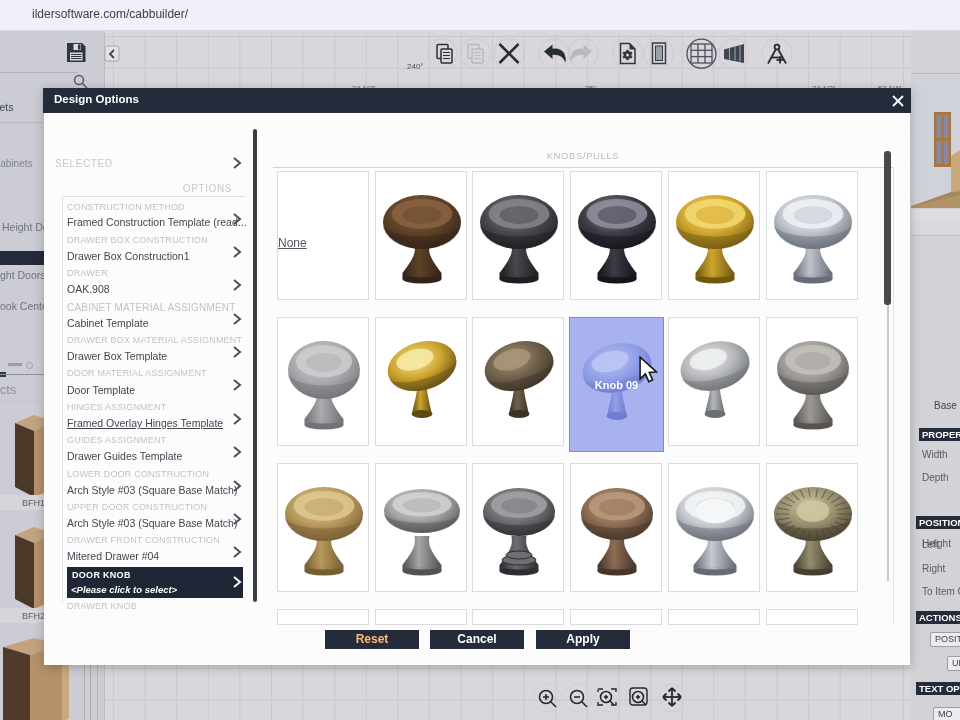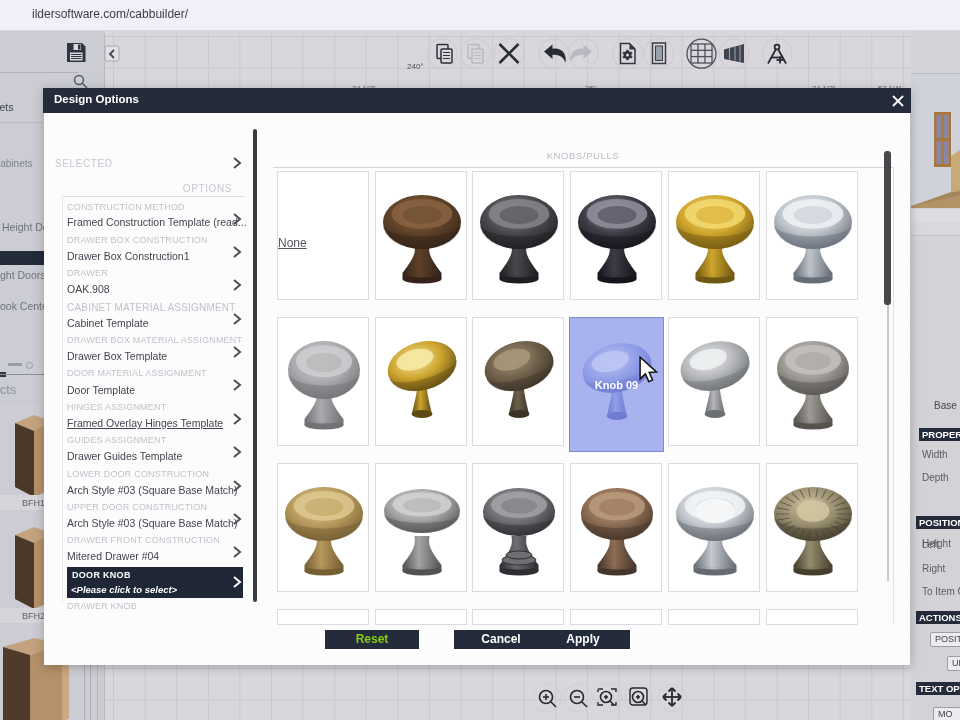--- a/index.html
+++ b/index.html
@@ -747,16 +747,16 @@
 <div class="abs" style="left:233px;top:521px;width:92px;height:16px;background:#fff;border:1px solid #dcdce0;box-sizing:border-box;overflow:hidden;"></div>
 <div class="abs" style="left:330.7px;top:521px;width:92px;height:16px;background:#fff;border:1px solid #dcdce0;box-sizing:border-box;overflow:hidden;"></div>
 <div class="abs" style="left:428.4px;top:521px;width:92px;height:16px;background:#fff;border:1px solid #dcdce0;box-sizing:border-box;overflow:hidden;"></div>
 <div class="abs" style="left:526.1px;top:521px;width:92px;height:16px;background:#fff;border:1px solid #dcdce0;box-sizing:border-box;overflow:hidden;"></div>
 <div class="abs" style="left:623.8px;top:521px;width:92px;height:16px;background:#fff;border:1px solid #dcdce0;box-sizing:border-box;overflow:hidden;"></div>
 <div class="abs" style="left:721.5px;top:521px;width:92px;height:16px;background:#fff;border:1px solid #dcdce0;box-sizing:border-box;overflow:hidden;"></div>
 <div class="abs" style="left:840px;top:63px;width:6.5px;height:154px;background:#46484c;border-radius:3px;"></div>
 <div class="abs" style="left:843px;top:217px;width:1.5px;height:276px;background:#c9c9cd;"></div>
 </div>
 
-  <div class="abs" style="left:281px;top:542px;width:94px;height:19px;background:#242b3b;color:#84cc16;font-size:12px;font-weight:bold;text-align:center;line-height:19px;">Reset</div>
-  <div class="abs" style="left:386px;top:542px;width:94px;height:19px;background:#242b3b;color:#fff;font-size:12px;font-weight:bold;text-align:center;line-height:19px;margin-left:24px;">Cancel</div>
+  <div class="abs" style="left:281px;top:542px;width:94px;height:19px;background:#242b3b;color:#fdba74;font-size:12px;font-weight:bold;text-align:center;line-height:19px;">Reset</div>
+  <div class="abs" style="left:386px;top:542px;width:94px;height:19px;background:#242b3b;color:#fff;font-size:12px;font-weight:bold;text-align:center;line-height:19px;">Cancel</div>
   <div class="abs" style="left:492px;top:542px;width:94px;height:19px;background:#242b3b;color:#fff;font-size:12px;font-weight:bold;text-align:center;line-height:19px;">Apply</div>
 </div>
 
 </body></html>

